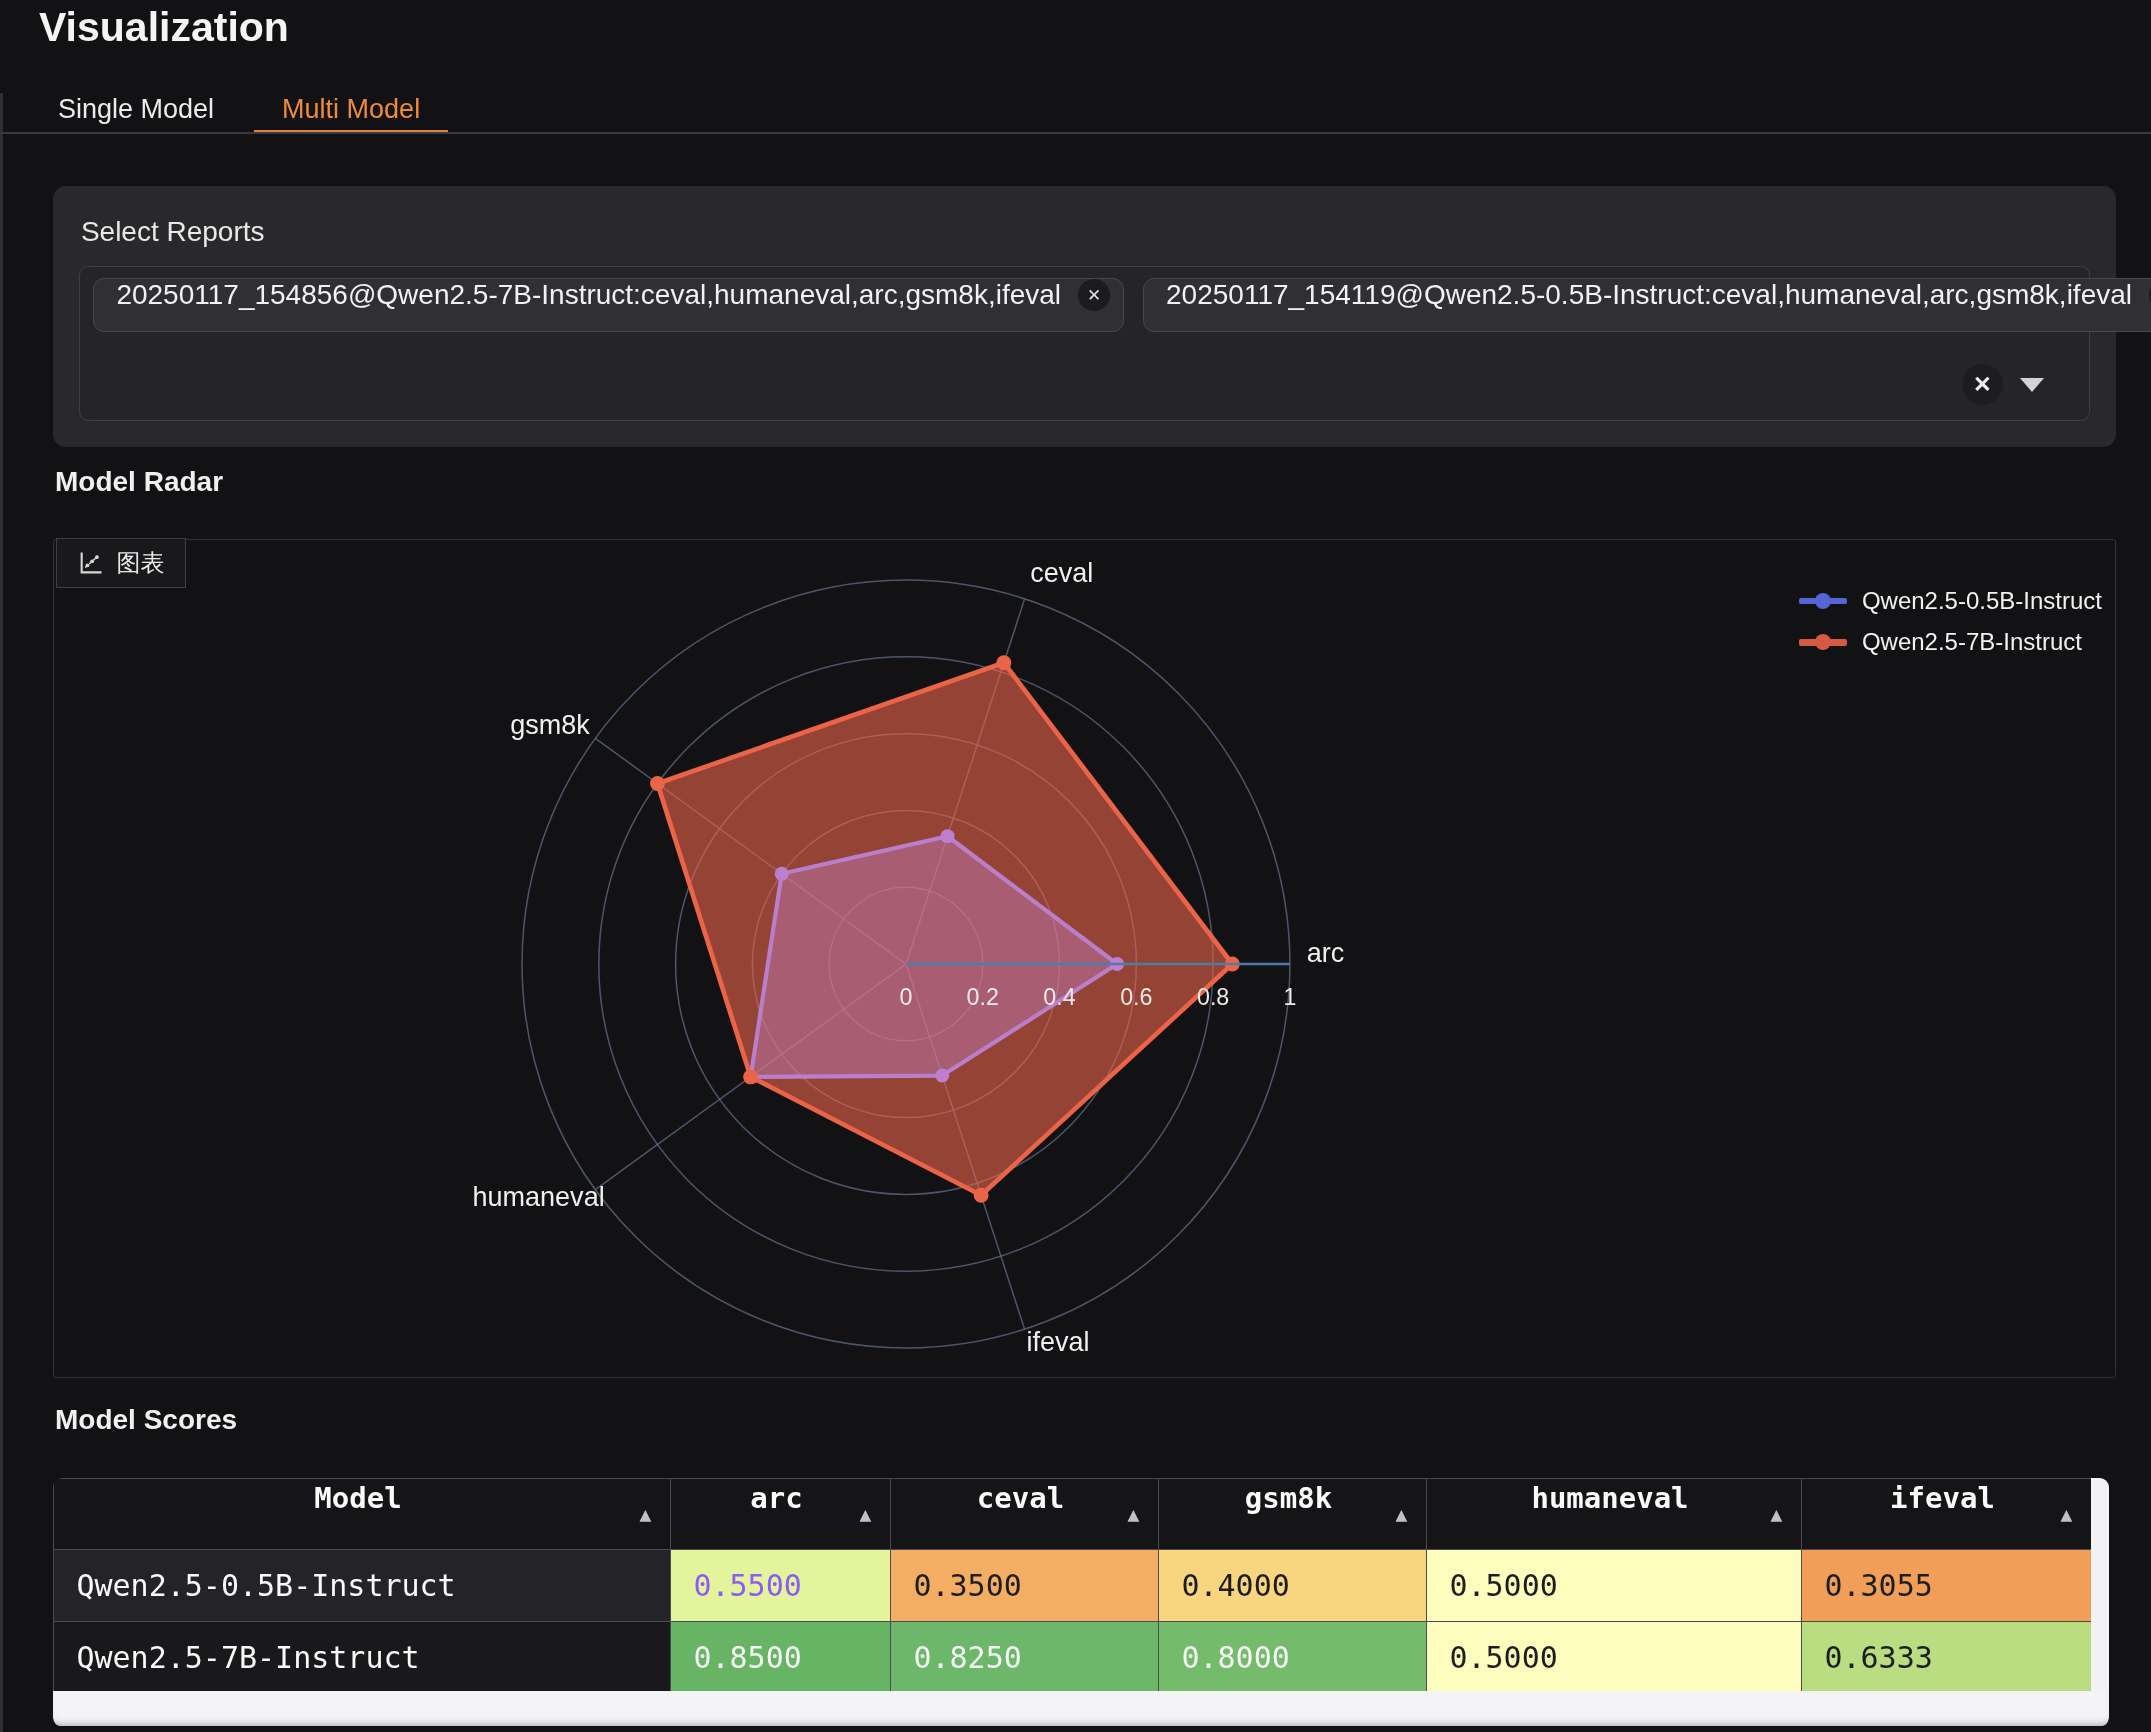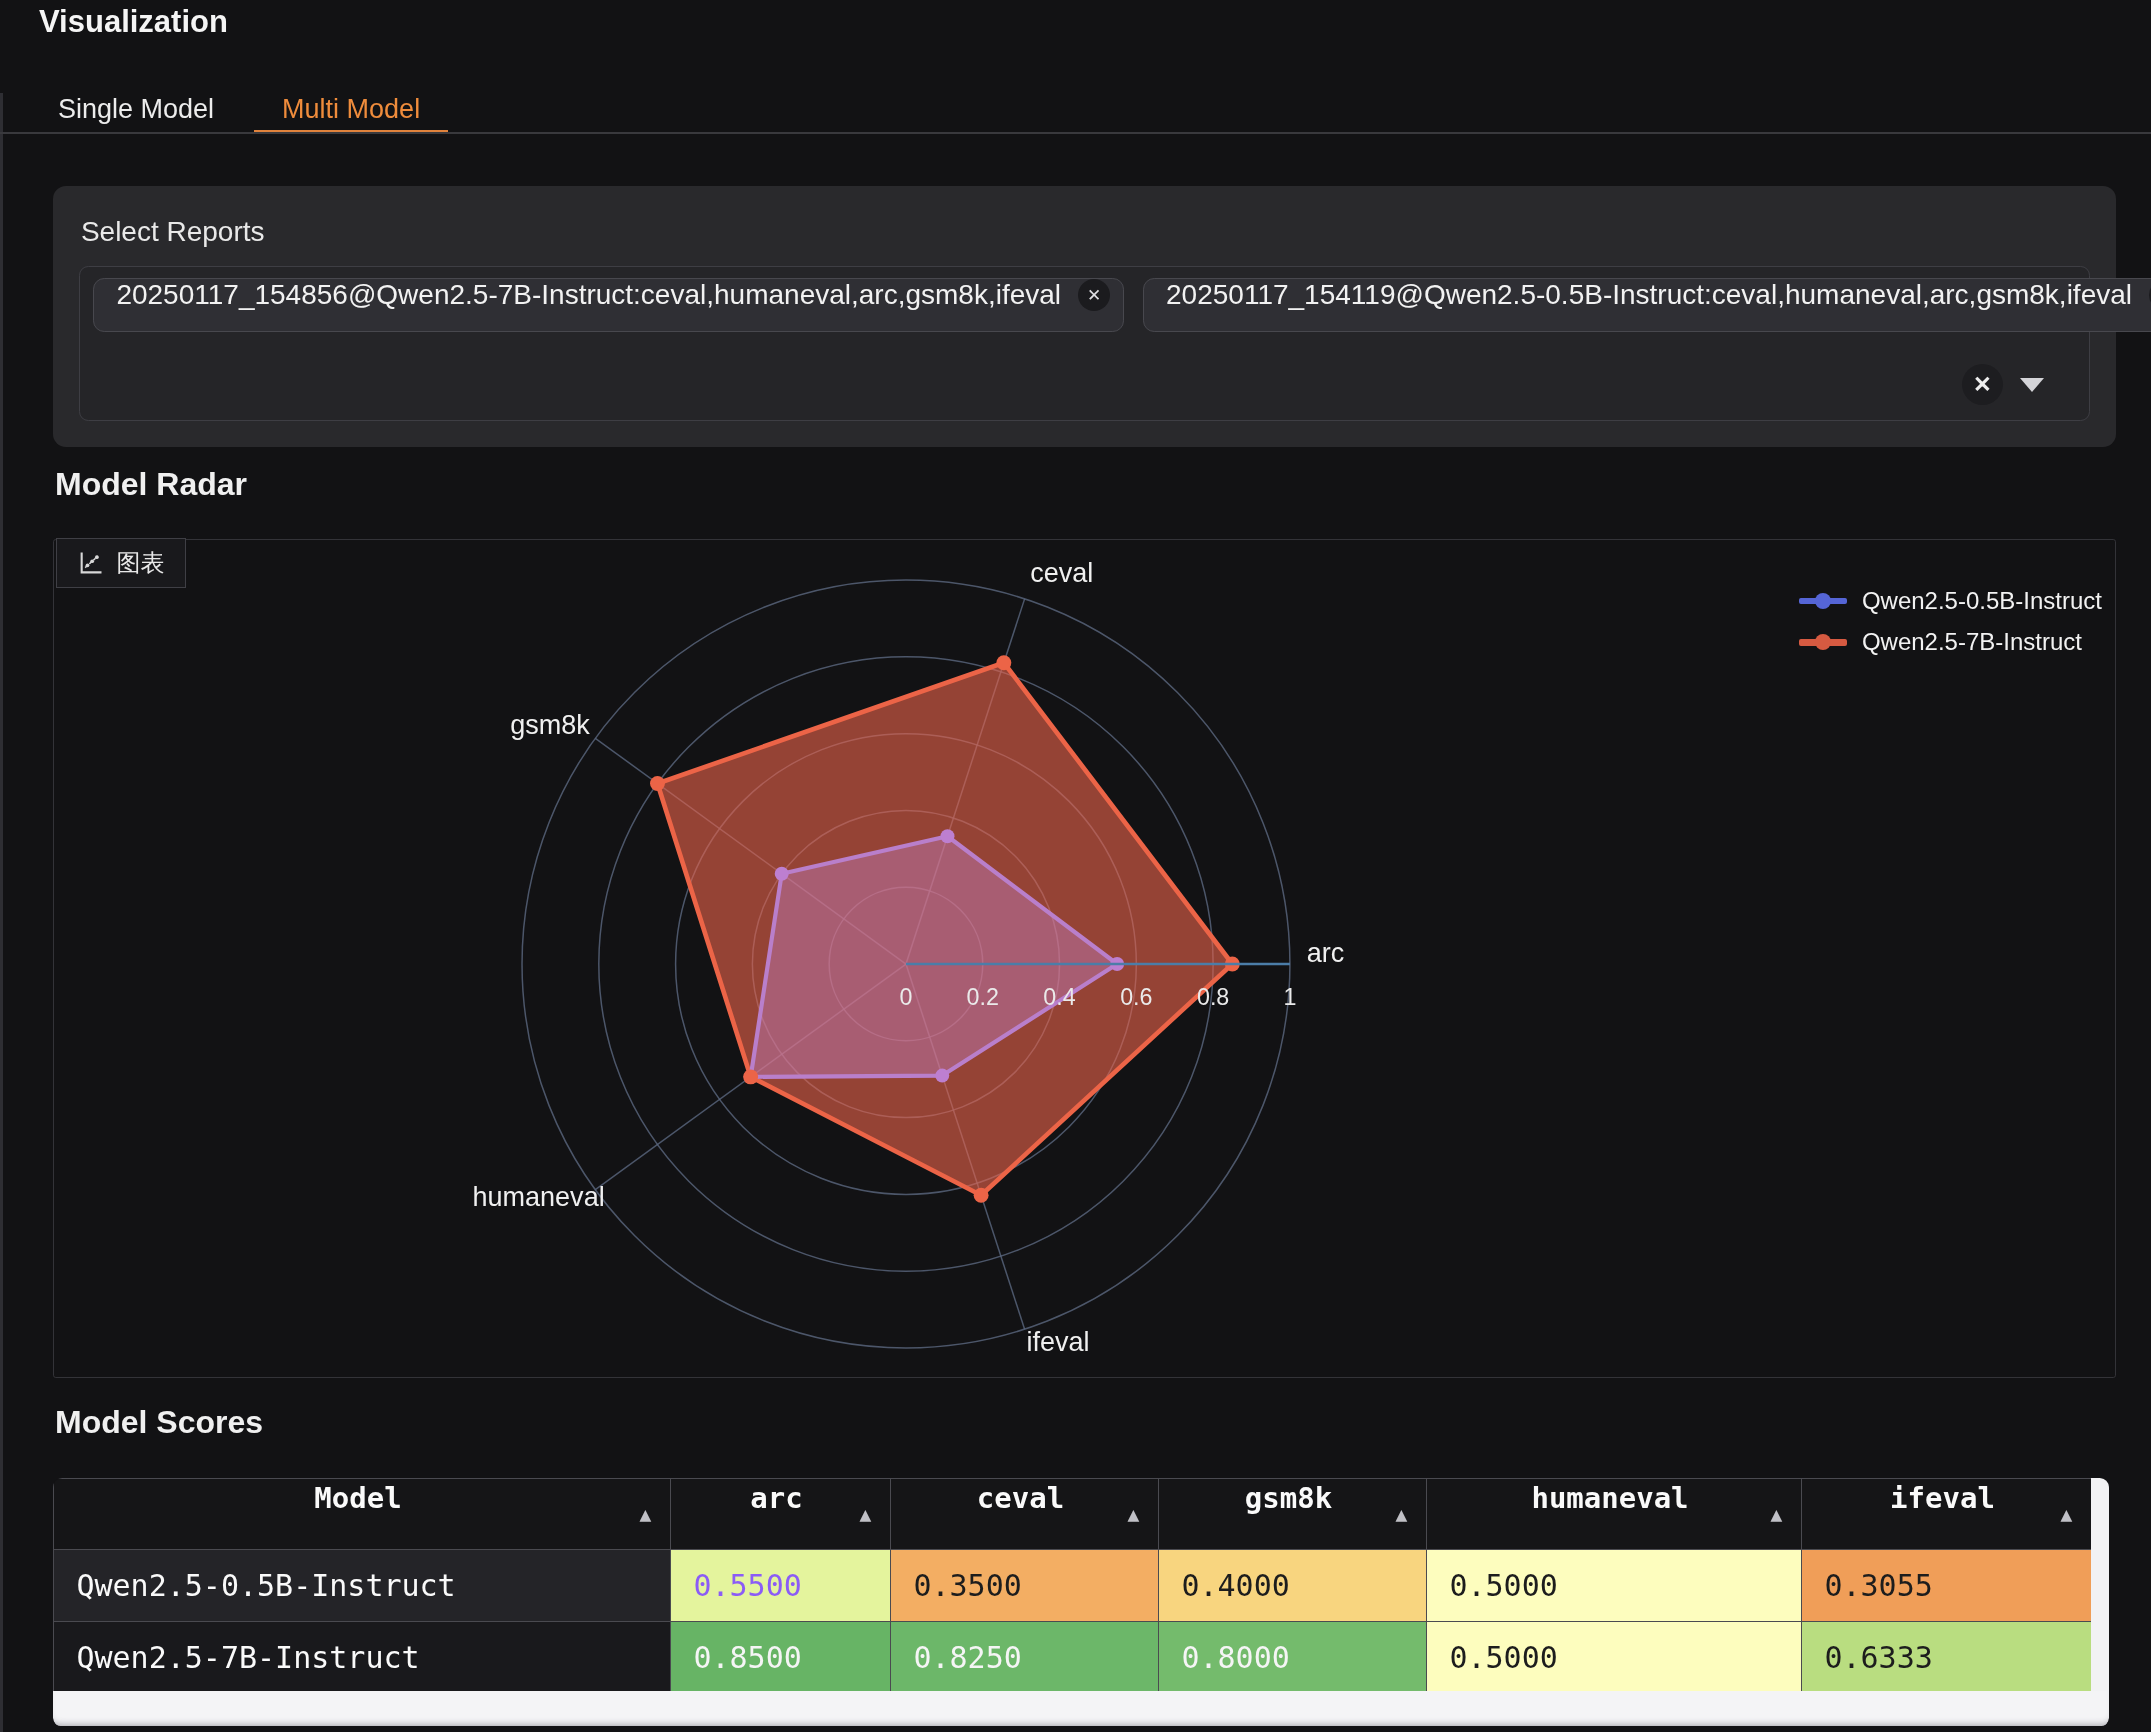--- a/index.html
+++ b/index.html
@@ -5,21 +5,21 @@
   html,body{margin:0;padding:0;}
   body{
     width:2152px;height:1732px;position:relative;overflow:hidden;
     background:#121214;color:#ededee;
     font-family:"Liberation Sans", sans-serif;
     -webkit-font-smoothing:antialiased;
   }
   .left-edge{position:absolute;left:0;top:93px;bottom:0;width:2.8px;background:#2e2e33;}
 
   
-  .page-title{position:absolute;left:39px;top:3.7px;font-size:31px;font-weight:700;color:#f5f5f5;margin:0;}
+  .page-title{position:absolute;left:39px;top:3.7px;font-size:41px;font-weight:700;color:#f5f5f5;margin:0;}
   .tabs{position:absolute;left:30px;top:84px;display:flex;gap:12px;}
   .tab{height:50px;line-height:50px;padding:0 28px;font-size:27px;color:#ececec;cursor:pointer;
        border-bottom:4.7px solid transparent;box-sizing:border-box;}
   .tab.active{color:#ef8c3c;border-bottom-color:#e0823c;}
   .tabs-hairline{position:absolute;left:0;top:132px;width:2152px;height:1.9px;background:#39393d;}
 
   
   .select-panel{position:absolute;left:53px;top:186px;width:2063px;height:261px;background:#29292c;
     border-radius:13px;box-sizing:border-box;padding:26px;}
   .select-label{font-size:28px;color:#e9e9e9;margin:3.7px 0 18.6px 1.9px;}
@@ -30,21 +30,21 @@
     border-radius:11.2px;padding:0 13px 0 22.4px;font-size:28px;color:#f2f2f2;white-space:nowrap;box-sizing:border-box;}
   .chip-close{display:inline-flex;align-items:center;justify-content:center;width:32px;height:32px;margin-left:17px;
     border-radius:50%;background:#1b1b1e;color:#dedee2;font-size:17px;cursor:pointer;}
   .select-controls{position:absolute;right:45px;bottom:15px;display:flex;align-items:center;gap:17px;}
   .clear-all{width:41px;height:41px;border-radius:50%;background:#1d1d20;display:flex;align-items:center;
     justify-content:center;color:#eeeeee;font-size:22.4px;font-weight:700;cursor:pointer;}
   .caret{width:0;height:0;border-left:12px solid transparent;border-right:12px solid transparent;
     border-top:14px solid #d4d4d8;cursor:pointer;}
 
   
-  .section-heading{position:absolute;left:55px;font-size:32px;font-weight:700;color:#f0f0f0;margin:0;}
+  .section-heading{position:absolute;left:55px;font-size:28px;font-weight:700;color:#f0f0f0;margin:0;}
   #radar-heading{top:466px;}
   #scores-heading{top:1404px;}
   .chart-panel{position:absolute;left:53px;top:539px;width:2063px;height:839px;box-sizing:border-box;
     border:1.9px solid #333338;border-radius:2.8px;background:#121214;}
   .chart-tab{position:absolute;left:1.9px;top:-1.9px;height:50px;display:flex;align-items:center;gap:11.2px;
     padding:0 20.5px;background:#19191c;border:1.9px solid #3f3f45;border-radius:0;box-sizing:border-box;
     font-size:24px;color:#e8e8e8;cursor:pointer;font-family:Liberation Mono, monospace;}
   .legend{position:absolute;top:45px;right:13px;display:flex;flex-direction:column;gap:9.3px;}
   .legend-item{display:flex;align-items:center;gap:15px;height:32px;cursor:pointer;}
   .lg-line{position:relative;width:48px;height:6.5px;border-radius:1.9px;}

